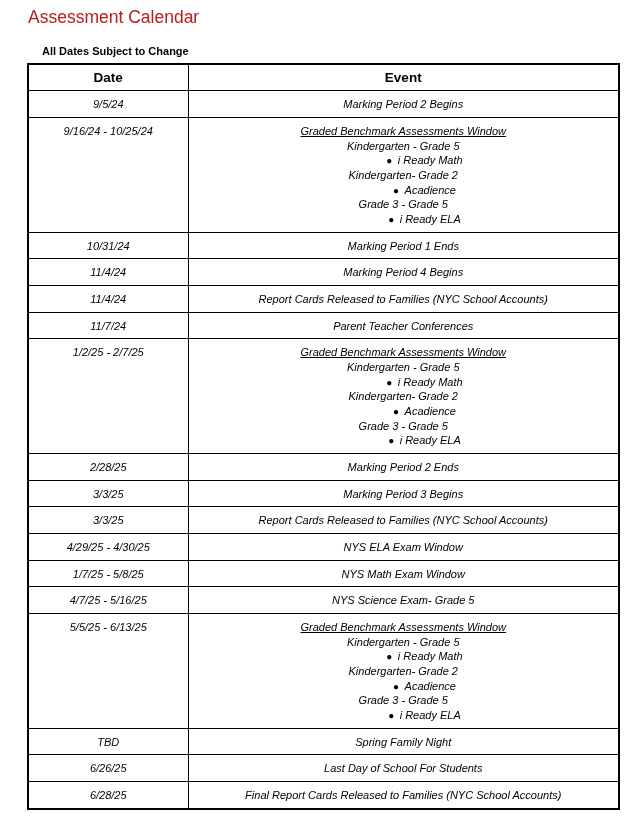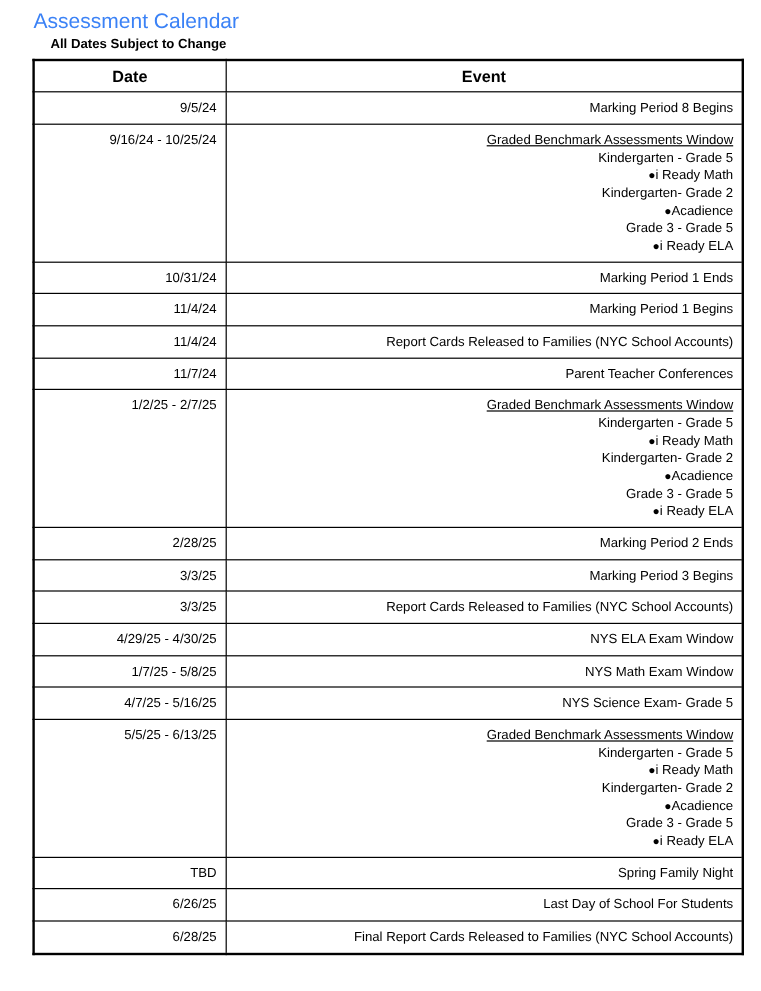--- a/index.html
+++ b/index.html
@@ -13,22 +13,22 @@
     width: 634px;
     height: 826px;
     box-sizing: border-box;
     padding: 7px 14px 0 27px;
     background: #ffffff;
     overflow: hidden;
   }
   .doc-title {
     font-size: 17.5px;
     font-weight: 400;
-    color: #3b82f6;
-    margin: 0 0 4px 1px;
+    color: #b91c1c;
+    margin: 0 0 18px 1px;
     line-height: 1.15;
   }
   .doc-subtitle {
     font-size: 11px;
     font-weight: 700;
     color: #000000;
     margin: 0 0 5px 15px;
     line-height: 1.2;
   }
   table.calendar {
@@ -46,21 +46,22 @@
     font-size: 13.5px;
     font-weight: 700;
     text-align: center;
     padding: 5px 4px;
   }
   .col-date { width: 160px; }
   .calendar td {
     font-size: 11px;
     line-height: 1.335;
     padding: 6px 7px 5px 7px;
-    text-align: right;
+    text-align: center;
+    font-style: italic;
   }
   .benchmark-heading {
     text-decoration: underline;
   }
   .bullet-line {
     padding-left: 37px;
   }
   .bullet-marker {
     display: inline-block;
     width: 17px;
@@ -78,21 +79,21 @@
     <thead>
       <tr>
         <th class="col-date">Date</th>
         <th class="col-event">Event</th>
       </tr>
     </thead>
     <tbody>
         <tr>
           <td class="col-date">9/5/24</td>
           <td>
-            <div>Marking Period 8 Begins</div>
+            <div>Marking Period 2 Begins</div>
           </td>
         </tr>
         <tr>
           <td class="col-date">9/16/24 - 10/25/24</td>
           <td>
             <div class="benchmark-heading">Graded Benchmark Assessments Window</div>
             <div>Kindergarten - Grade 5</div>
             <div class="bullet-line"><span class="bullet-marker">●</span><span>i Ready Math</span></div>
             <div>Kindergarten- Grade 2</div>
             <div class="bullet-line"><span class="bullet-marker">●</span><span>Acadience</span></div>
@@ -102,21 +103,21 @@
         </tr>
         <tr>
           <td class="col-date">10/31/24</td>
           <td>
             <div>Marking Period 1 Ends</div>
           </td>
         </tr>
         <tr>
           <td class="col-date">11/4/24</td>
           <td>
-            <div>Marking Period 1 Begins</div>
+            <div>Marking Period 4 Begins</div>
           </td>
         </tr>
         <tr>
           <td class="col-date">11/4/24</td>
           <td>
             <div>Report Cards Released to Families (NYC School Accounts)</div>
           </td>
         </tr>
         <tr>
           <td class="col-date">11/7/24</td>

